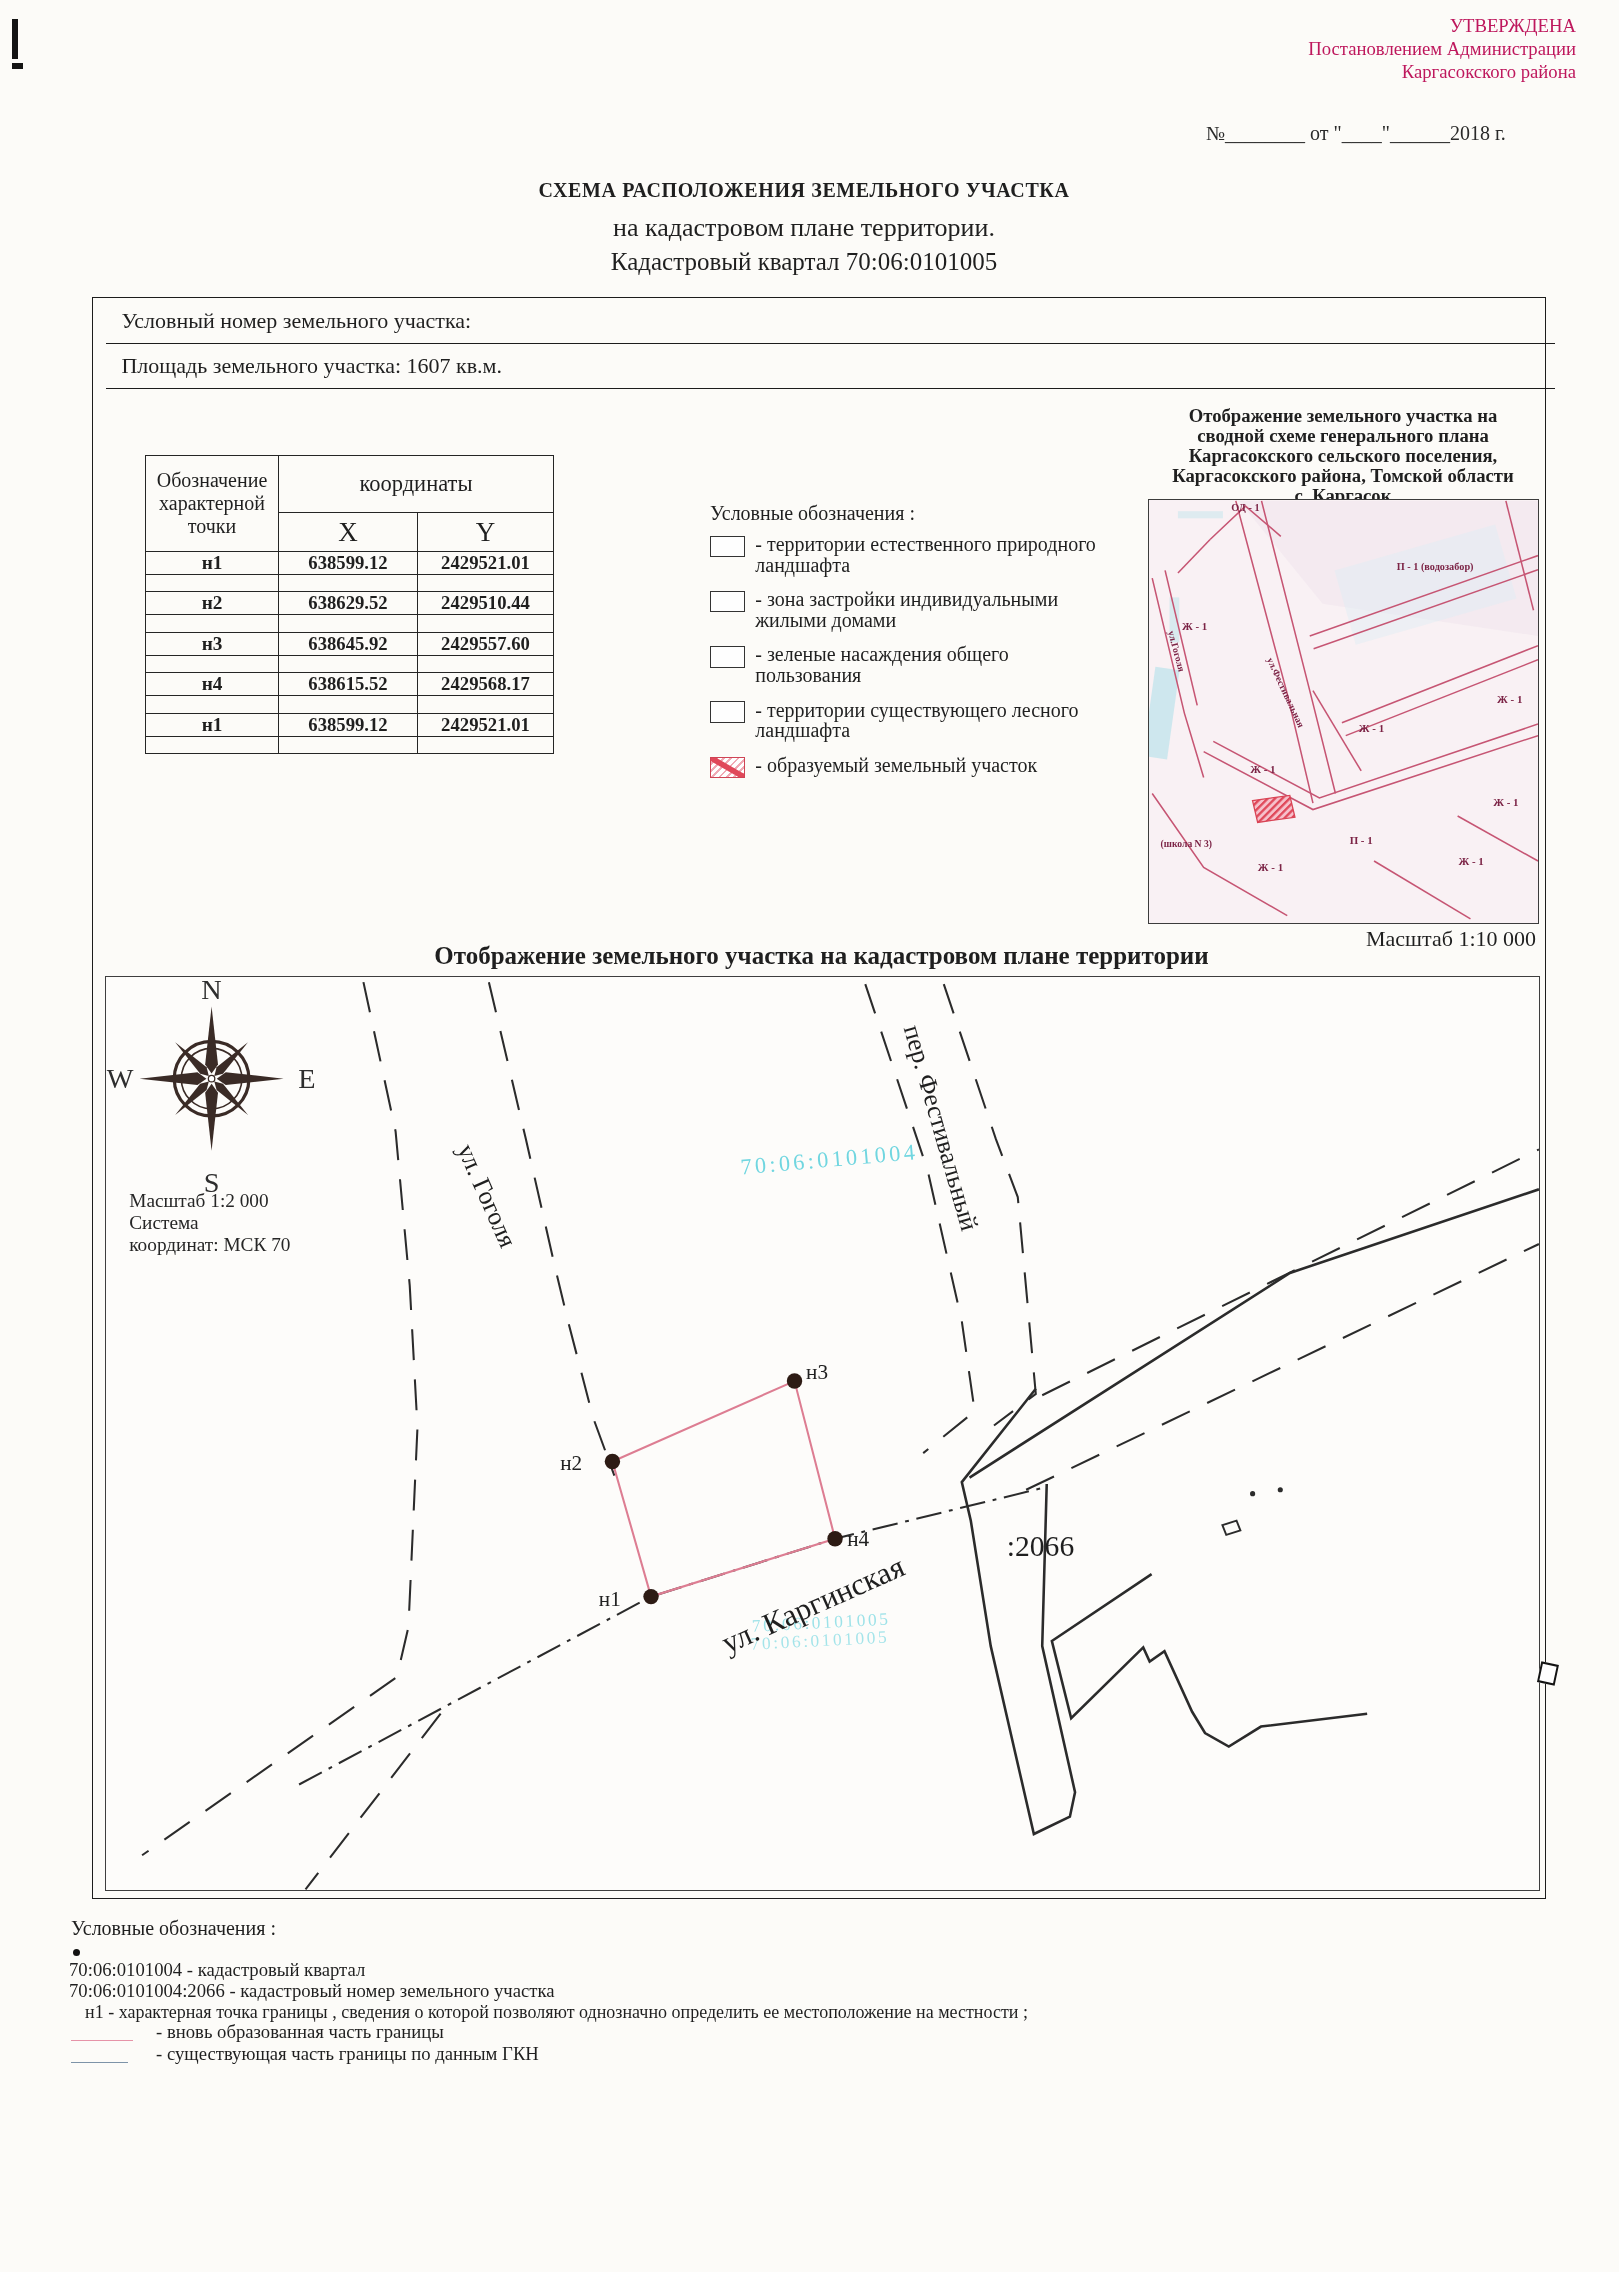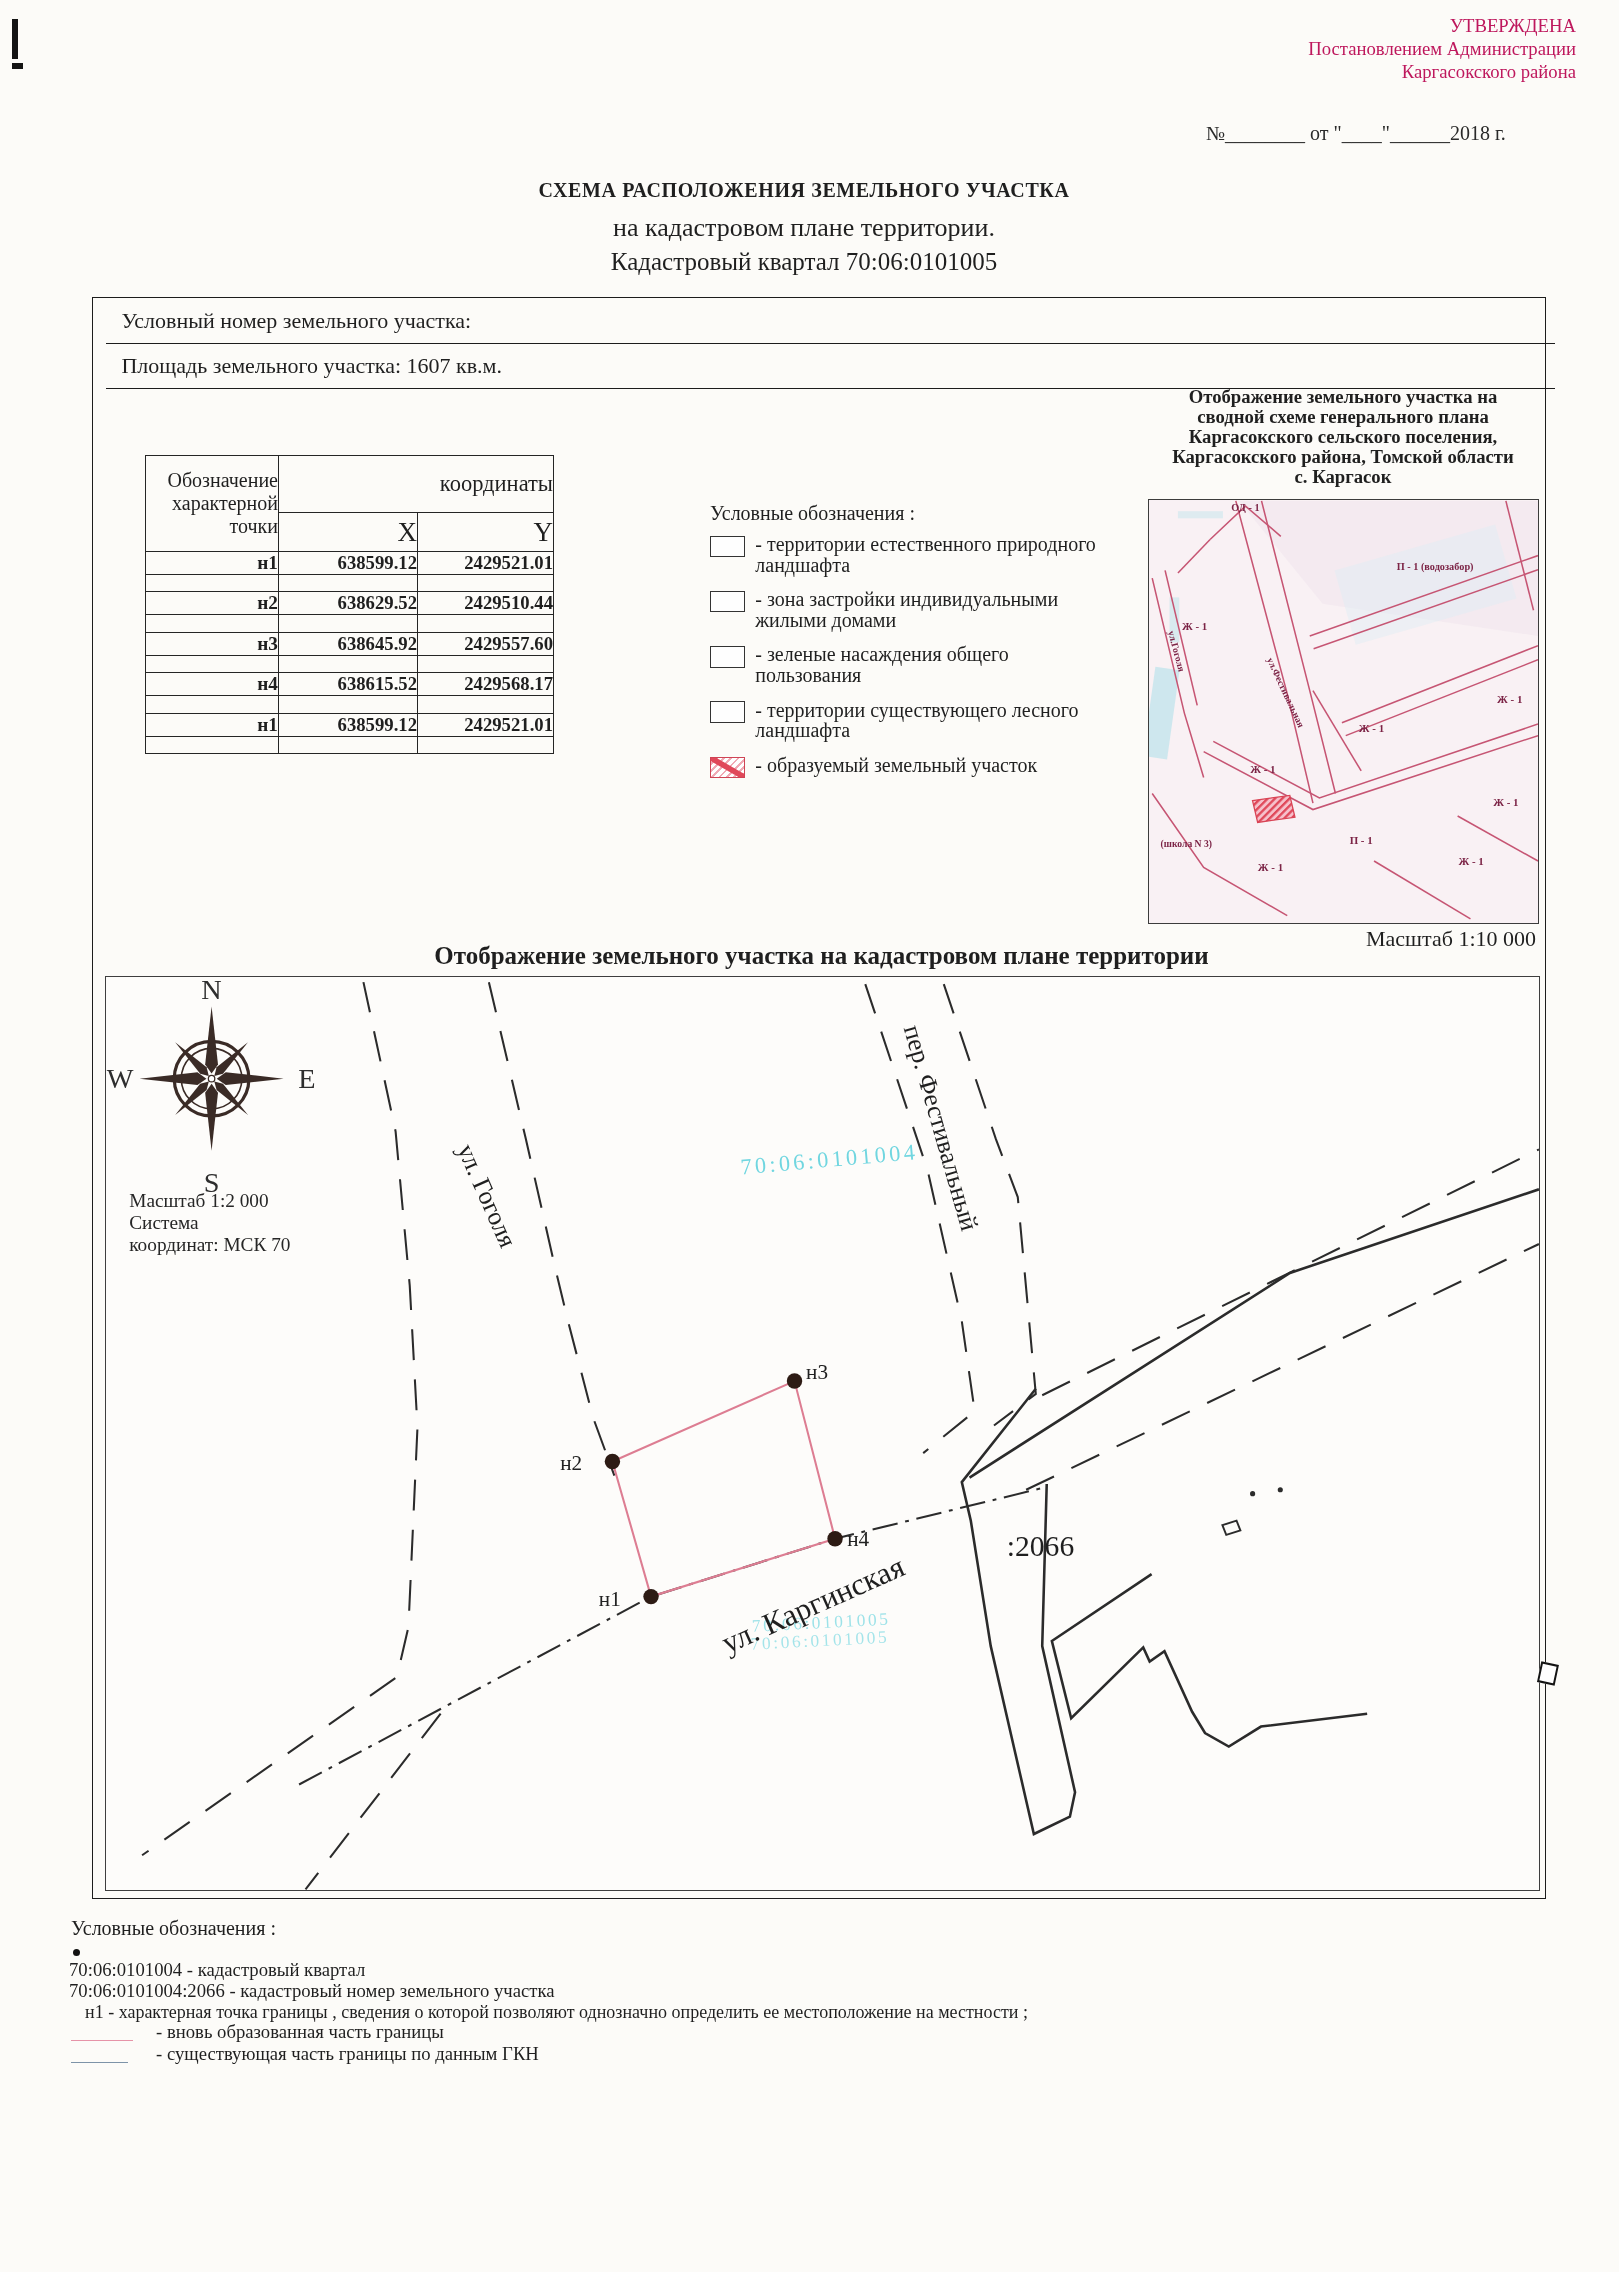--- a/index.html
+++ b/index.html
@@ -14,40 +14,40 @@
   .title-l1{font-size:20px; font-weight:bold; letter-spacing:0.6px; line-height:39px;}
   .title-l2{font-size:26px; font-weight:normal; line-height:35px;}
   .title-l3{font-size:25px; font-weight:normal; line-height:33px;}
   
   .outer-box{left:92px; top:297px; width:1452px; height:1600px; border:1.9px solid #1c1c1c;}
   .row-field{left:106px; width:1449px; height:45px; border-bottom:1.9px solid #1c1c1c; font-size:22px; line-height:44px; padding-left:15.4px; box-sizing:border-box;}
   .row1{top:299px;}
   .row2{top:344px;}
   
   table.coords{position:absolute; left:145px; top:455px; border-collapse:collapse; table-layout:fixed;}
-  table.coords td{border:1.3px solid #252525; text-align:right; vertical-align:middle; padding:0;}
+  table.coords td{border:1.3px solid #252525; text-align:center; vertical-align:middle; padding:0;}
   td.hp{width:132px; font-size:20px; line-height:23px;}
   td.hc{width:138px; font-size:22.5px;}
   td.hc2{width:135px; font-size:22.5px;}
   td.hxy{font-size:27px;}
   tr.trh1{height:57px;} tr.trh2{height:39px;}
   tr.data{height:22px;} tr.spacer{height:17.4px;}
   tr.data td.pt{font-weight:bold; font-size:19.3px;}
   tr.data td.num{font-size:18.7px; font-weight:bold;}
   
   .legend{left:710px; top:502px; width:450px;}
   .legend-title{font-size:20px; margin-bottom:9px;}
   .legend-item{display:flex; align-items:flex-start; margin-bottom:14px;}
   .swatch{width:33px; height:19.3px; border:1.3px solid #333; background:#fefefe; margin-right:10.3px; flex:0 0 auto; margin-top:1.9px;}
   .swatch.red-hatch{border:1.3px solid #cf4455;
      background-image:linear-gradient(to top right, rgba(0,0,0,0) 40%, #e0485a 43%, #e0485a 57%, rgba(0,0,0,0) 60%),
        repeating-linear-gradient(135deg, #ffffff 0 3.2px, #f0aab5 3.2px 5.1px);}
   .legend-label{font-size:20px; line-height:20.6px; width:360px;}
   
-  .inset-caption{left:1150px; top:387px; width:386px; text-align:center; font-weight:bold; font-size:18.7px; line-height:20px;}
+  .inset-caption{left:1150px; top:406px; width:386px; text-align:center; font-weight:bold; font-size:18.7px; line-height:20px;}
   .inset-box{left:1148px; top:499px; width:389px; height:423px; border:1.3px solid #3c3c3c; background:#f9f1f4;}
   .inset-scale{left:1261px; top:926px; width:275px; text-align:right; font-size:22px;}
   
   .map-title{left:105px; top:942px; width:1433px; text-align:center; font-weight:bold; font-size:25px;}
   .map-box{left:105px; top:976px; width:1433px; height:913px; border:1.3px solid #3e3e3e; background:#fdfcfa;}
   .mini-square{left:1539px; top:1663px; width:14px; height:16.7px; border:2.6px solid #141414; background:#fff; transform:rotate(12deg);}
   
   .f-title{left:71px; top:1917px; font-size:20px;}
   .f-bullet{left:73px; top:1949px; width:7px; height:7px; border-radius:50%; background:#111;}
   .f-line1{left:69px; top:1959px; font-size:18.7px;}

